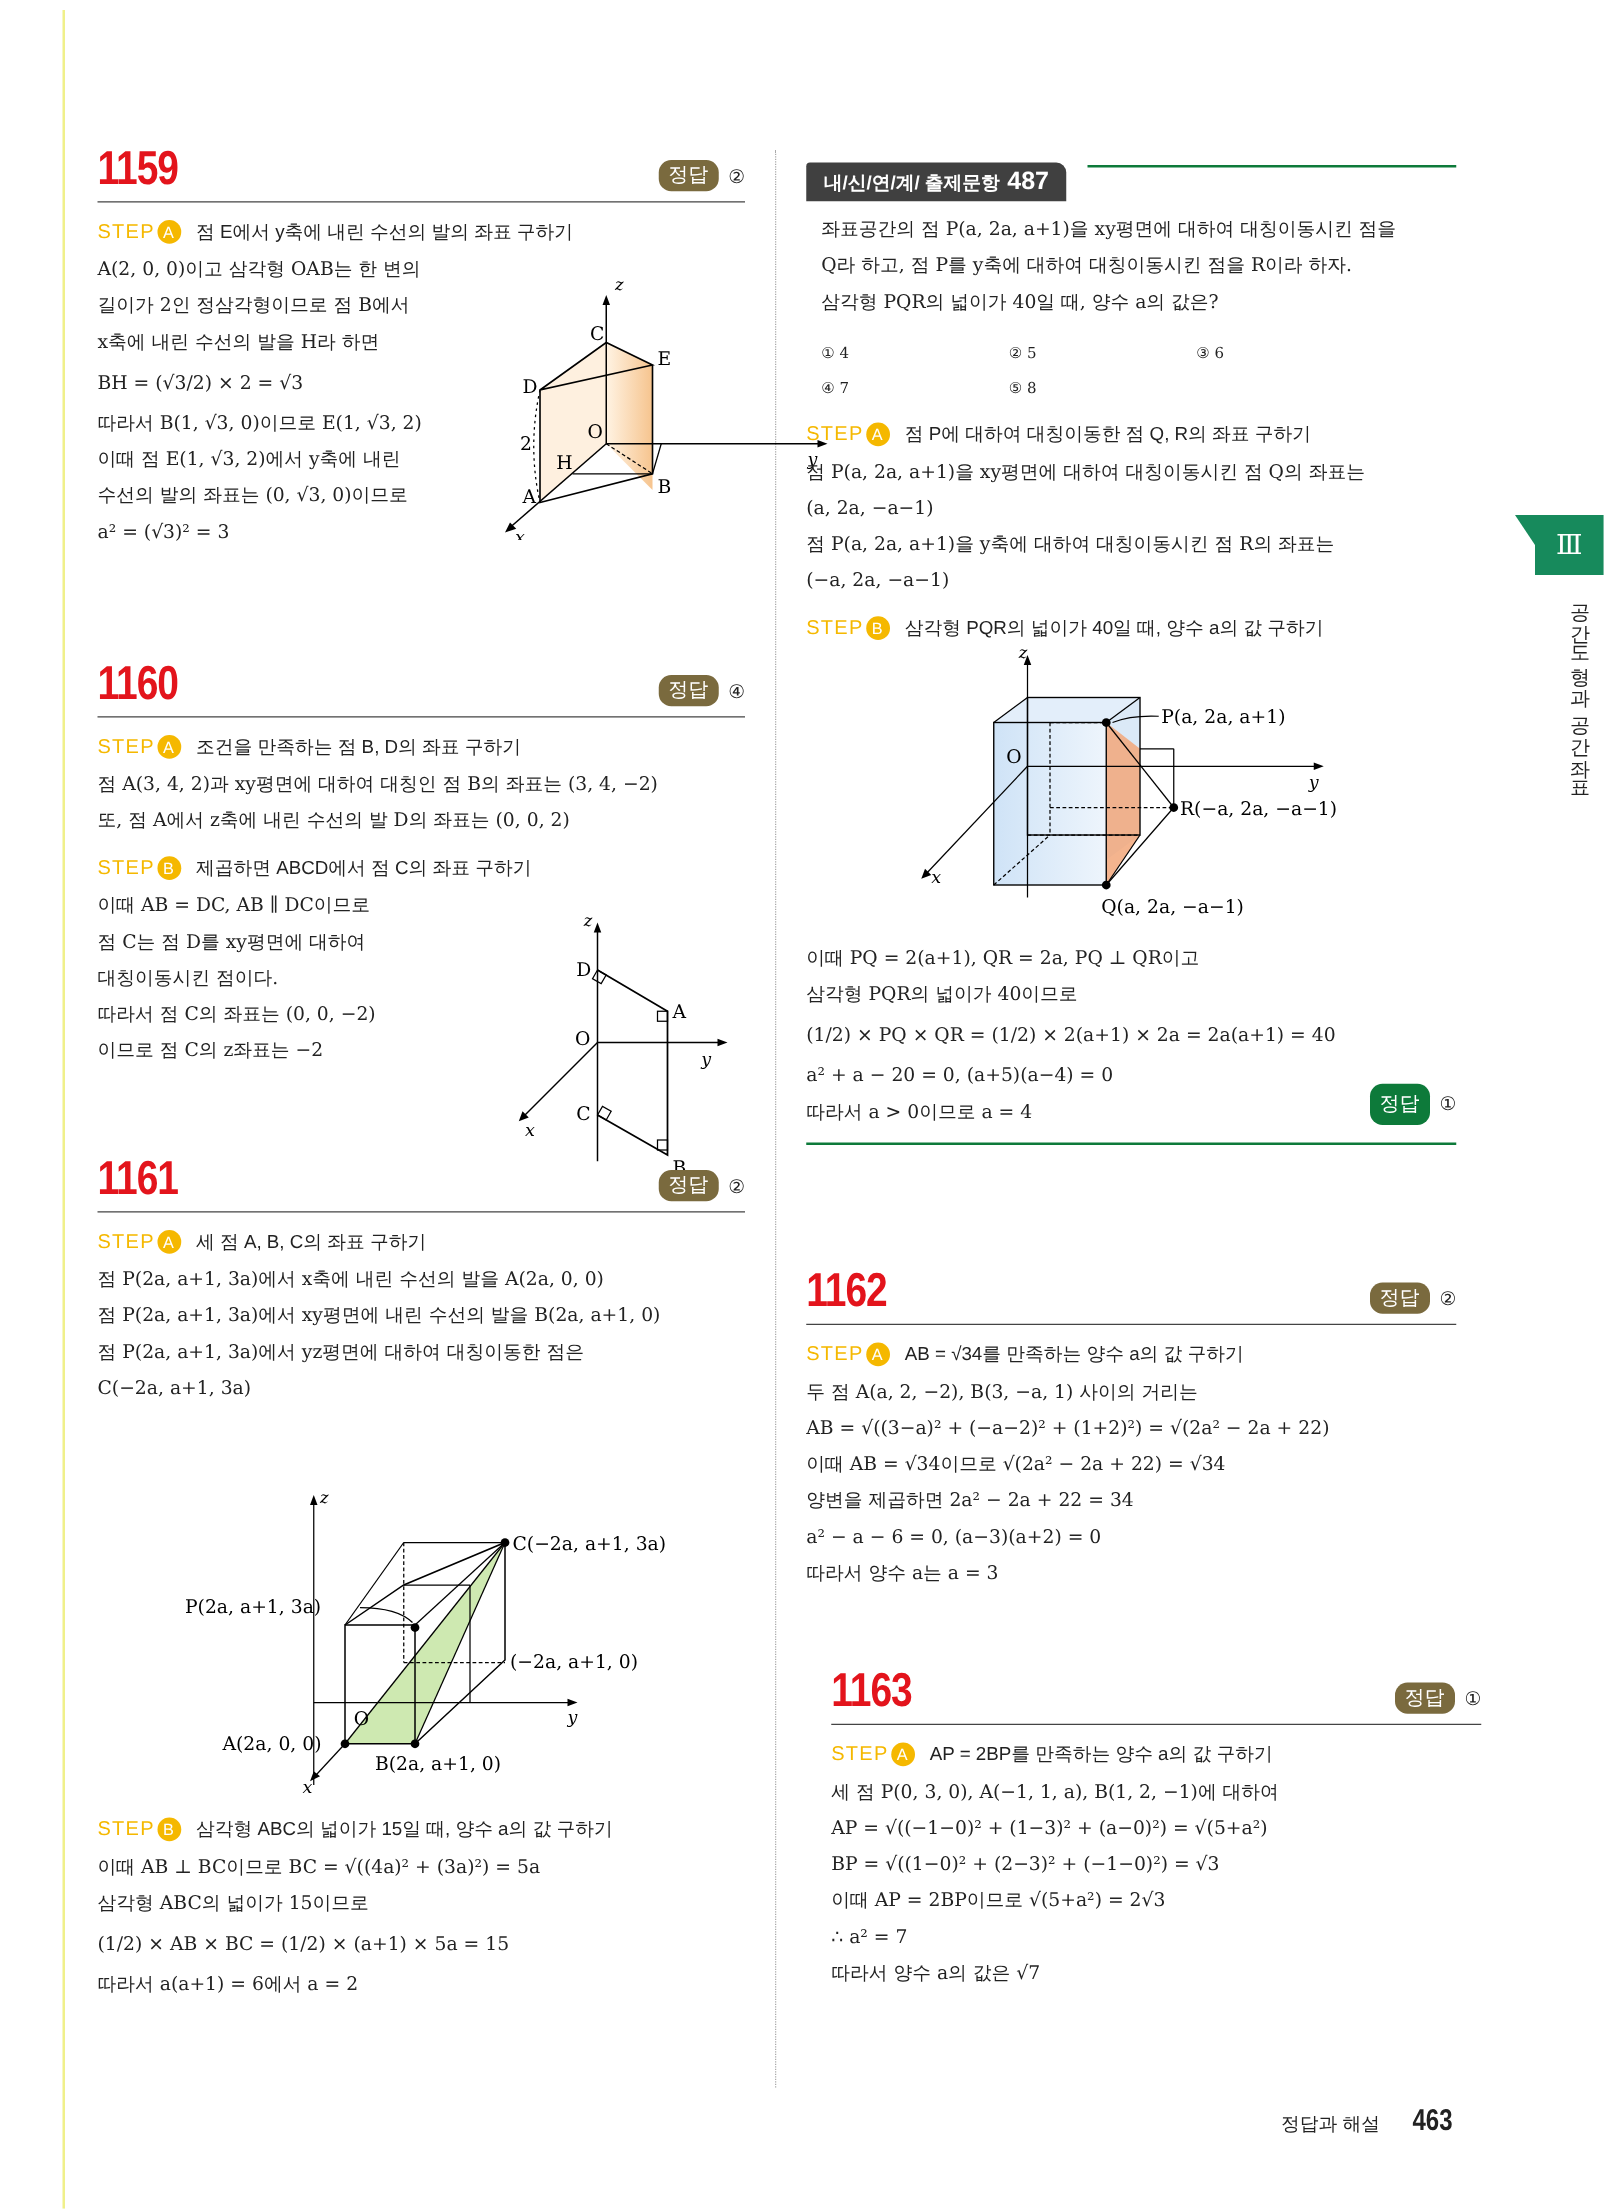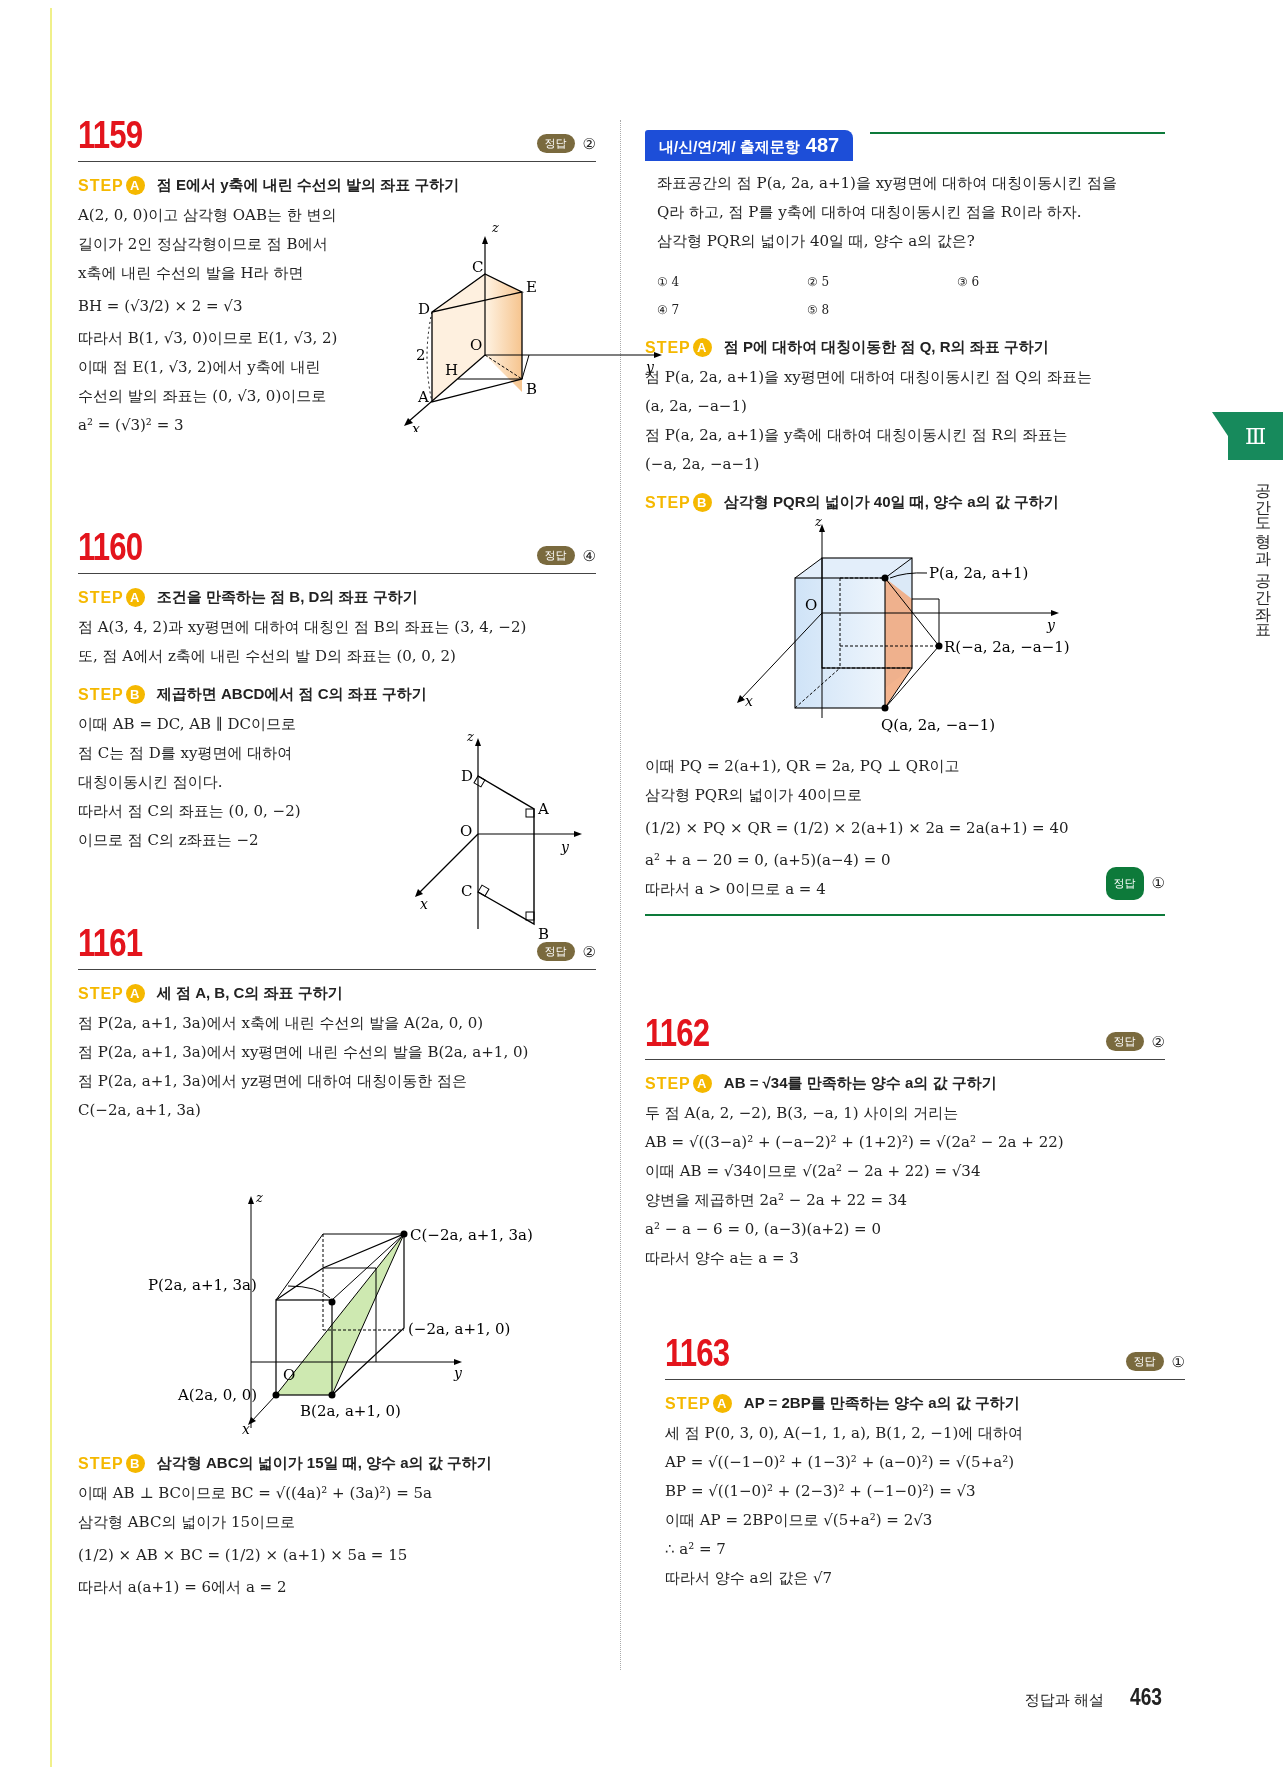--- a/index.html
+++ b/index.html
@@ -6,32 +6,32 @@
   body { width: 1283px; height: 1767px; background: #fff; position: relative; overflow: hidden;
          font-family: "DejaVu Serif", serif; color: #222; }
   .margin-line { position: absolute; left: 50px; top: 8px; width: 2px; height: 1759px; background: #f0f08a; }
   .col-divider { position: absolute; left: 620px; top: 120px; width: 0; height: 1550px; border-left: 1px dotted #aaa; }
 
   .prob { position: absolute; }
   .prob-head { position: relative; height: 50px; border-bottom: 1.5px solid #444; }
   .prob-num { position: absolute; left: 0; bottom: 4px; font-family: "Liberation Sans", sans-serif;
               font-weight: bold; font-size: 38px; color: #e3141c; letter-spacing: -1px; transform: scaleX(0.82); transform-origin: left bottom; }
   .answer { position: absolute; right: 0; bottom: 8px; display: flex; align-items: center; gap: 8px; font-size: 15px; }
-  .ans-badge { background: #7a6a3e; color: #fff; font-family: "Liberation Sans", sans-serif; font-size: 11px;
+  .ans-badge { background: #7a6a3e; color: #fff; font-family: "Liberation Sans", sans-serif; font-size: 16px;
                padding: 2px 8px; border-radius: 10px; }
   .ans-badge.green { background: #0d7a3a; }
 
-  .step { display: flex; align-items: center; margin-top: 14px; margin-bottom: 6px; font-family: "Liberation Sans", sans-serif; font-weight: bold; font-size: 15px; }
+  .step { display: flex; align-items: center; margin-top: 14px; margin-bottom: 6px; font-family: "Liberation Sans", sans-serif; font-weight: normal; font-size: 15px; }
   .step-tag { color: #f5b800; font-size: 16px; letter-spacing: 1px; display: flex; align-items: center; gap: 2px; margin-right: 12px; }
   .step-circle { display: inline-flex; width: 19px; height: 19px; border-radius: 50%; background: #f5b800; color: #fff;
                  align-items: center; justify-content: center; font-size: 13px; }
   .line { font-size: 15px; line-height: 29px; white-space: nowrap; }
 
   .neisin { position: absolute; left: 645px; top: 130px; width: 520px; }
-  .neisin-tab { display: inline-block; background: #1d4ed8; color: #fff; font-family: "Liberation Sans", sans-serif;
+  .neisin-tab { display: inline-block; background: #404040; color: #fff; font-family: "Liberation Sans", sans-serif;
                 font-weight: bold; padding: 4px 14px; font-size: 15px; border-radius: 3px 8px 0 0; }
   .neisin-tab .num { font-size: 20px; margin-left: 6px; }
   .neisin-rule { position: absolute; left: 225px; right: 0; top: 2px; border-top: 2px solid #0d7a3a; }
   .choices { display: grid; grid-template-columns: 150px 150px 150px; font-size: 12px; line-height: 28px; margin-top: 12px; margin-left: 12px; }
   .green-rule { border-top: 2px solid #0d7a3a; margin-top: 10px; }
 
   .side-tab { position: absolute; right: 0; top: 412px; width: 55px; height: 48px; background: #178a5c;
               color: #fff; font-family: "DejaVu Serif", serif; font-size: 22px; display: flex; align-items: center; justify-content: center; }
   .side-tab::before { content: ""; position: absolute; left: -16px; top: 0; border-top: 24px solid #178a5c; border-left: 16px solid transparent; border-bottom: 24px solid transparent; }
   .side-label { position: absolute; right: 10px; top: 472px; writing-mode: vertical-rl; font-family: "Liberation Sans", sans-serif;

